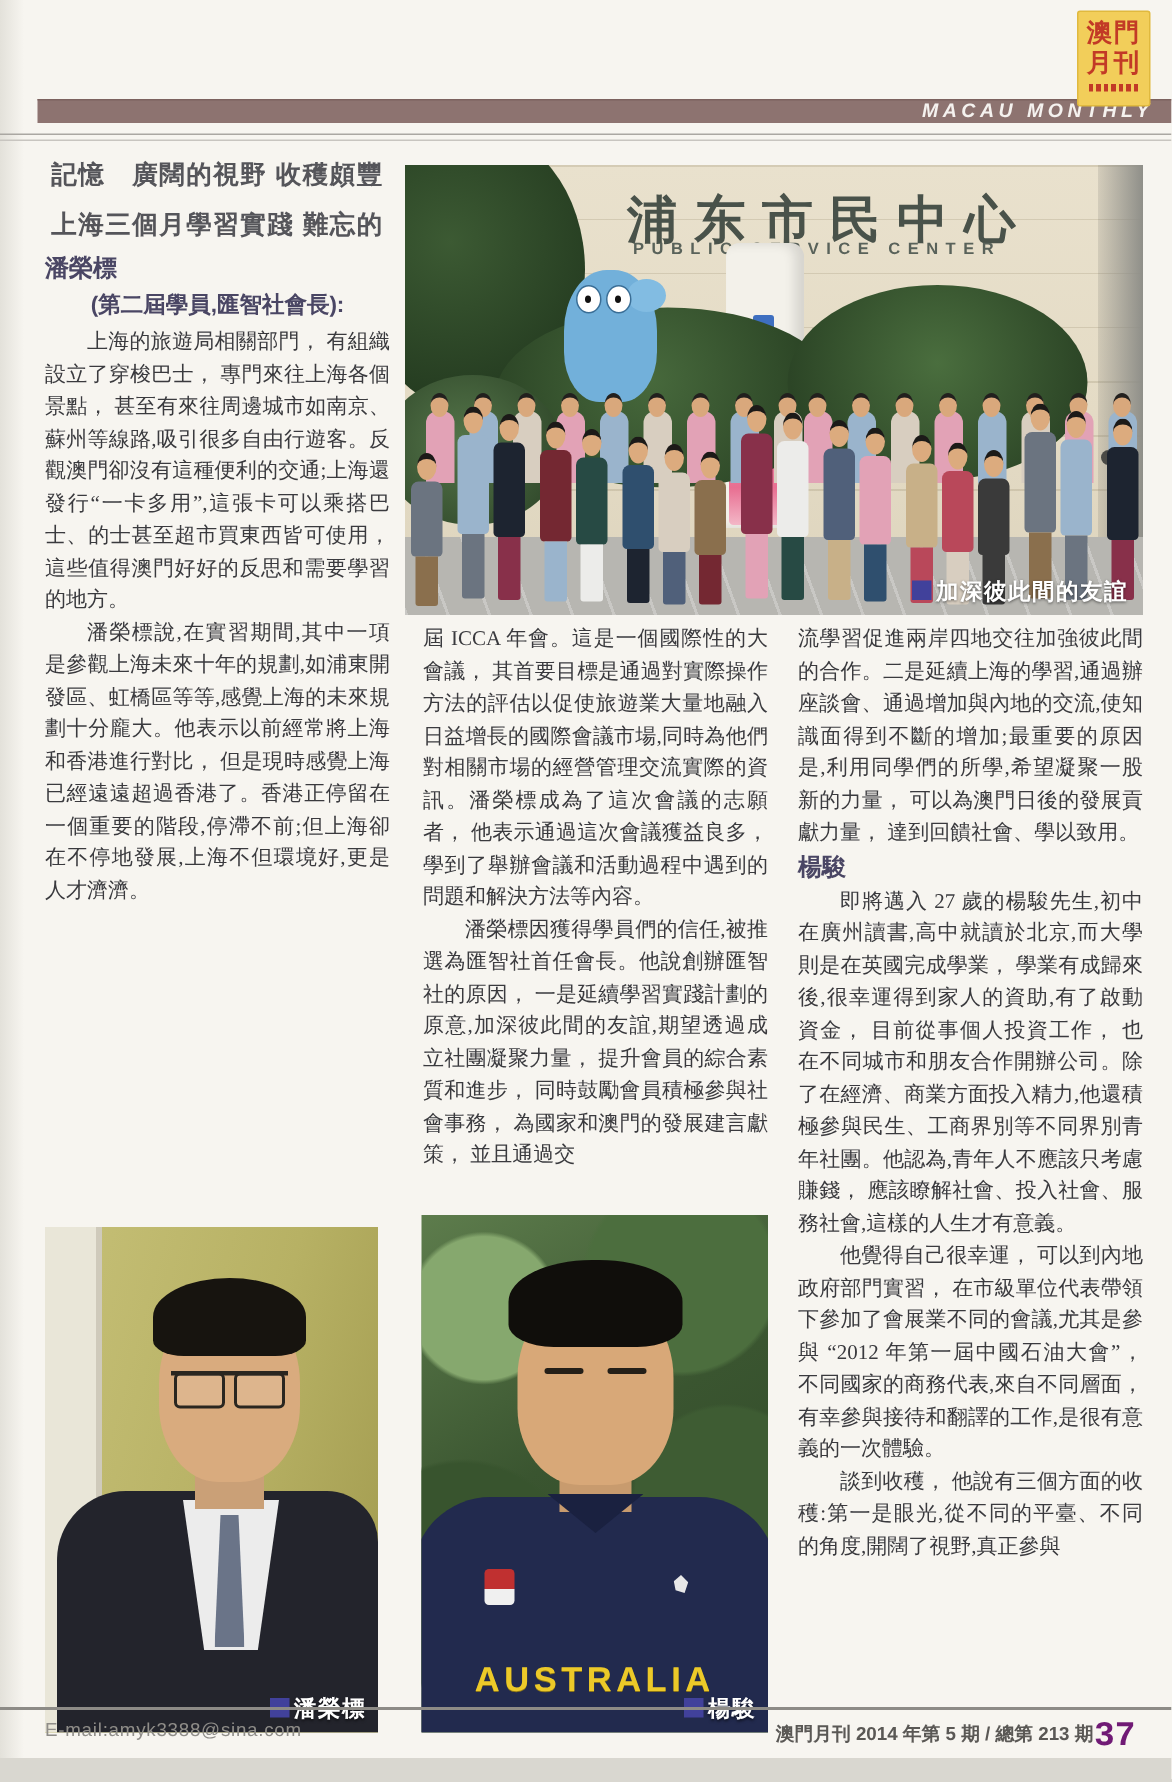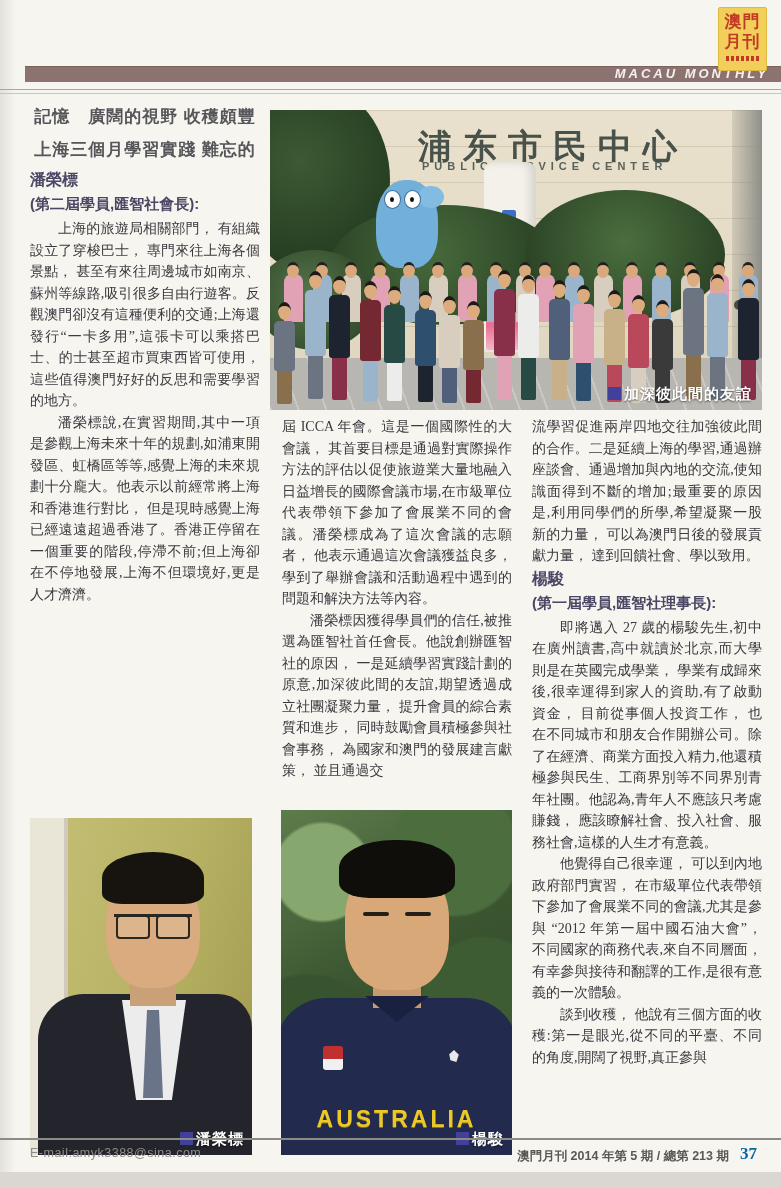--- a/index.html
+++ b/index.html
@@ -17,21 +17,21 @@
   .rule-a{position:absolute;left:0px;top:89px;width:781px;height:1px;background:#aaa7a2;}
   .rule-b{position:absolute;left:0px;top:93px;width:781px;height:1px;background:#c8c5c0;}
 
   
   .col{position:absolute;width:230px;color:#3a3a3e;font-size:14px;line-height:21.5px;text-align:justify;}
   .col1{left:30px;top:102px;}
   .col2{left:282px;top:416px;}
   .col3{left:532px;top:416px;}
   .headline{font-family:"Liberation Sans",sans-serif;font-weight:bold;font-size:17px;line-height:29px;color:#55555a;text-align:center;letter-spacing:1px;margin-bottom:4px;}
   .person-name{font-family:"Liberation Sans",sans-serif;font-weight:bold;font-size:16px;line-height:24px;color:#4a4664;text-align:left;}
-  .person-role{font-family:"Liberation Sans",sans-serif;font-weight:bold;font-size:15px;line-height:24px;color:#4a4664;text-align:left;margin-bottom:2px;}
+  .person-role{font-family:"Liberation Sans",sans-serif;font-weight:bold;font-size:15px;line-height:24px;color:#4a4664;text-align:center;margin-bottom:2px;}
   .col p{margin:0;text-indent:2em;}
   .col p.noind{text-indent:0;}
 
   
   .photo-main{position:absolute;left:270px;top:110px;width:492px;height:300px;overflow:hidden;background:
     repeating-linear-gradient(180deg,rgba(150,138,108,.25) 0 1px,transparent 1px 36px),
     linear-gradient(180deg,#e9e1cd 0%,#e4dbc5 55%,#ddd4bd 100%);}
   .bsign-cn{position:absolute;left:148px;top:14px;width:340px;font-family:Liberation Serif, serif;font-weight:bold;font-size:34px;letter-spacing:11px;color:#49524a;}
   .bsign-en{position:absolute;left:152px;top:50px;width:330px;font-family:"Liberation Sans",sans-serif;font-weight:bold;font-size:11px;letter-spacing:5px;color:#59625a;}
   .corner-dark{position:absolute;right:0;top:0;width:30px;height:300px;background:linear-gradient(90deg,rgba(90,90,86,.15),#8f8f89);}
@@ -93,21 +93,21 @@
   .photo-p2 .face{position:absolute;left:64px;top:52px;width:104px;height:128px;background:#d8a878;border-radius:44% 44% 40% 40%;}
   .photo-p2 .hair{position:absolute;left:58px;top:30px;width:116px;height:58px;background:#100e0b;border-radius:48% 48% 26% 26%;}
   .photo-p2 .brow1,.photo-p2 .brow2{position:absolute;top:102px;width:26px;height:4px;background:#241f18;border-radius:2px;}
   .photo-p2 .brow1{left:82px;} .photo-p2 .brow2{left:124px;}
   .cap-p{right:8px;bottom:6px;}
 
   
   .foot-rule{position:absolute;left:0;top:1138px;width:781px;height:2px;background:#8d8b86;}
   .foot-email{position:absolute;left:30px;top:1146px;font-family:"Liberation Sans",sans-serif;font-size:12.5px;color:#8f8d89;letter-spacing:.5px;text-align:center;}
   .foot-issue{position:absolute;right:52px;top:1148px;font-family:"Liberation Sans",sans-serif;font-weight:bold;font-size:12.5px;color:#5a5855;}
-  .foot-page{position:absolute;right:24px;top:1144px;font-family:Liberation Serif, serif;font-weight:bold;font-size:17px;color:#0369a1;}
+  .foot-page{position:absolute;right:24px;top:1144px;font-family:Liberation Mono, monospace;font-weight:bold;font-size:23px;color:#701a75;}
 </style>
 </head>
 <body>
 
 <div class="left-edge"></div>
 <div class="edge-strip"></div>
 
 <div class="banner-bar"></div>
 <div class="banner-text">MACAU MONTHLY</div>
 <div class="rule-a"></div>
@@ -259,28 +259,27 @@
         <span class="ptorso" style="background:#1d2430"></span>
         <span class="plegs" style="background:#88304a"></span>
       </div>
     </div>
   <div class="photo-caption cap-main">
     <span class="sq"></span><span>加深彼此間的友誼</span>
   </div>
 </div>
 
 <div class="col col2">
-  <p class="noind">屆 ICCA 年會。這是一個國際性的大會議， 其首要目標是通過對實際操作方法的評估以促使旅遊業大量地融入日益增長的國際會議市場,在市級單位代表帶領下參加了會展業不同的會議。潘榮標成為了這次會議的志願者， 他表示通過這次會議獲益良多， 學到了舉辦會議和活動過程中遇到的問題和解決方法等內容。</p>
+  <p class="noind">屆 ICCA 年會。這是一個國際性的大會議， 其首要目標是通過對實際操作方法的評估以促使旅遊業大量地融入日益增長的國際會議市場,同時為他們對相關市場的經營管理交流實際的資訊。潘榮標成為了這次會議的志願者， 他表示通過這次會議獲益良多， 學到了舉辦會議和活動過程中遇到的問題和解決方法等內容。</p>
   <p>潘榮標因獲得學員們的信任,被推選為匯智社首任會長。他說創辦匯智社的原因， 一是延續學習實踐計劃的原意,加深彼此間的友誼,期望透過成立社團凝聚力量， 提升會員的綜合素質和進步， 同時鼓勵會員積極參與社會事務， 為國家和澳門的發展建言獻策， 並且通過交</p>
 </div>
 
 <div class="col col3">
   <p class="noind">流學習促進兩岸四地交往加強彼此間的合作。二是延續上海的學習,通過辦座談會、通過增加與內地的交流,使知識面得到不斷的增加;最重要的原因是,利用同學們的所學,希望凝聚一股新的力量， 可以為澳門日後的發展貢獻力量， 達到回饋社會、學以致用。</p>
   <div class="person-name">楊駿</div>
-  <div class="person-role">(第一屆學員,匯智社理事長):</div>
   <p>即將邁入 27 歲的楊駿先生,初中在廣州讀書,高中就讀於北京,而大學則是在英國完成學業， 學業有成歸來後,很幸運得到家人的資助,有了啟動資金， 目前從事個人投資工作， 也在不同城市和朋友合作開辦公司。除了在經濟、商業方面投入精力,他還積極參與民生、工商界別等不同界別青年社團。他認為,青年人不應該只考慮賺錢， 應該瞭解社會、投入社會、服務社會,這樣的人生才有意義。</p>
   <p>他覺得自己很幸運， 可以到內地政府部門實習， 在市級單位代表帶領下參加了會展業不同的會議,尤其是參與 “2012 年第一屆中國石油大會”， 不同國家的商務代表,來自不同層面， 有幸參與接待和翻譯的工作,是很有意義的一次體驗。</p>
   <p>談到收穫， 他說有三個方面的收穫:第一是眼光,從不同的平臺、不同的角度,開闊了視野,真正參與</p>
 </div>
 
 <div class="photo-p1">
   <div class="doorframe"></div>
   <div class="suit"></div>
   <div class="shirt"></div>
   <div class="tie"></div>

